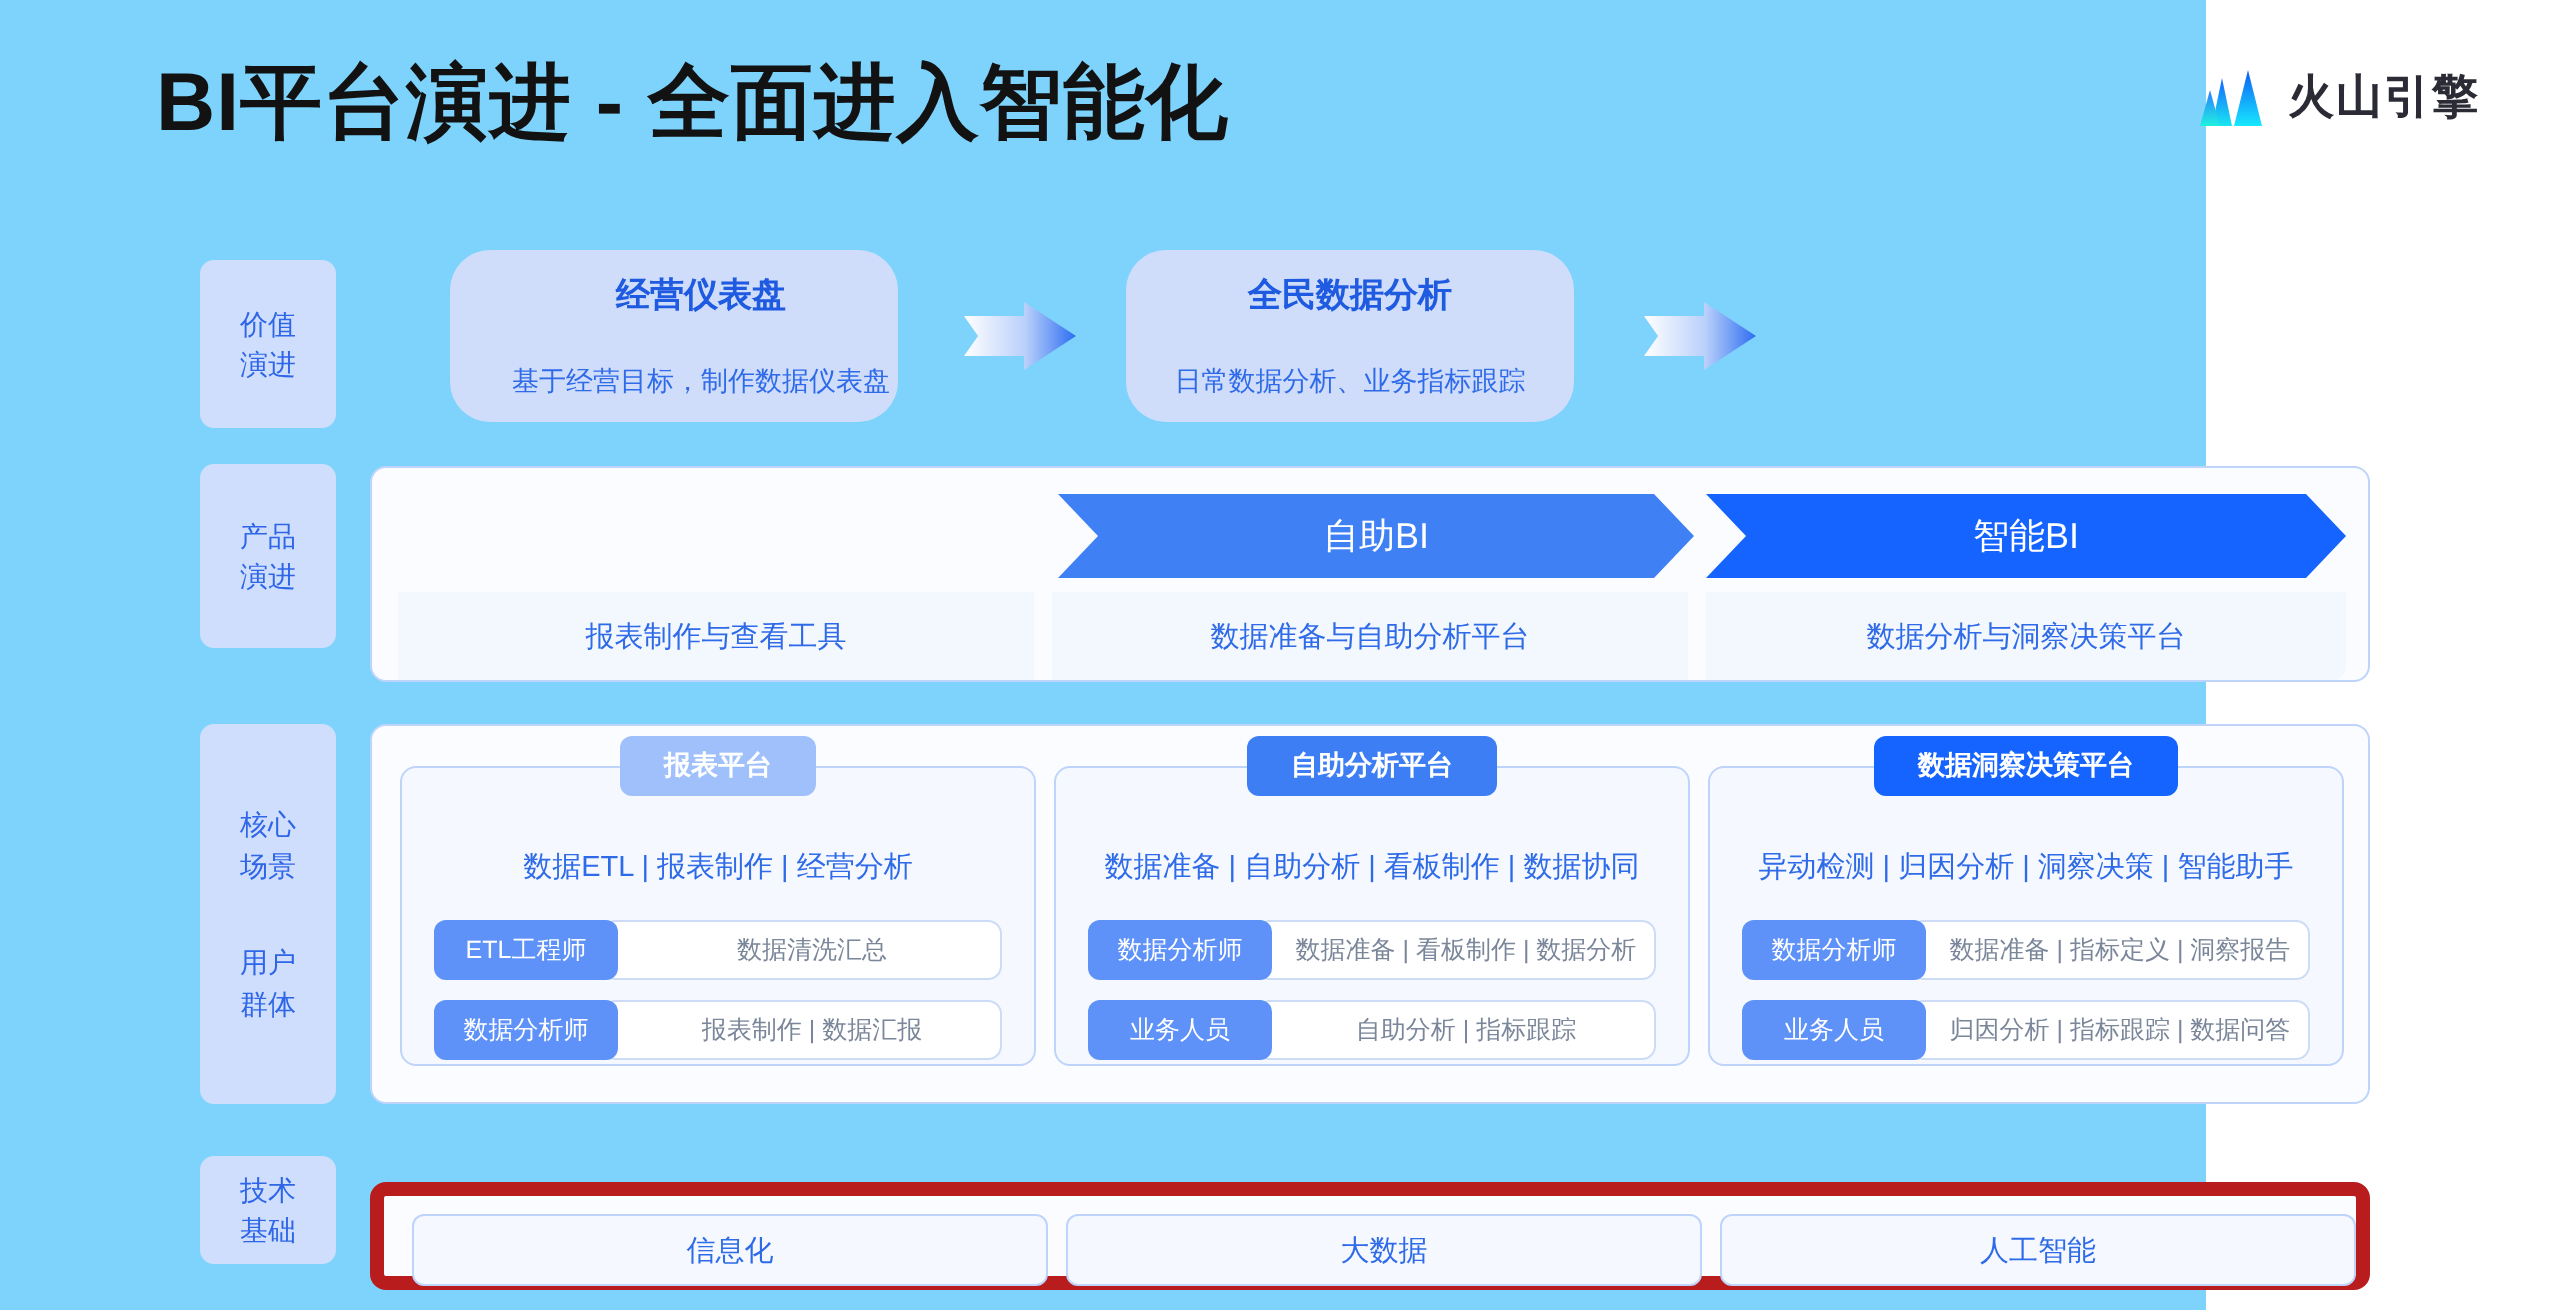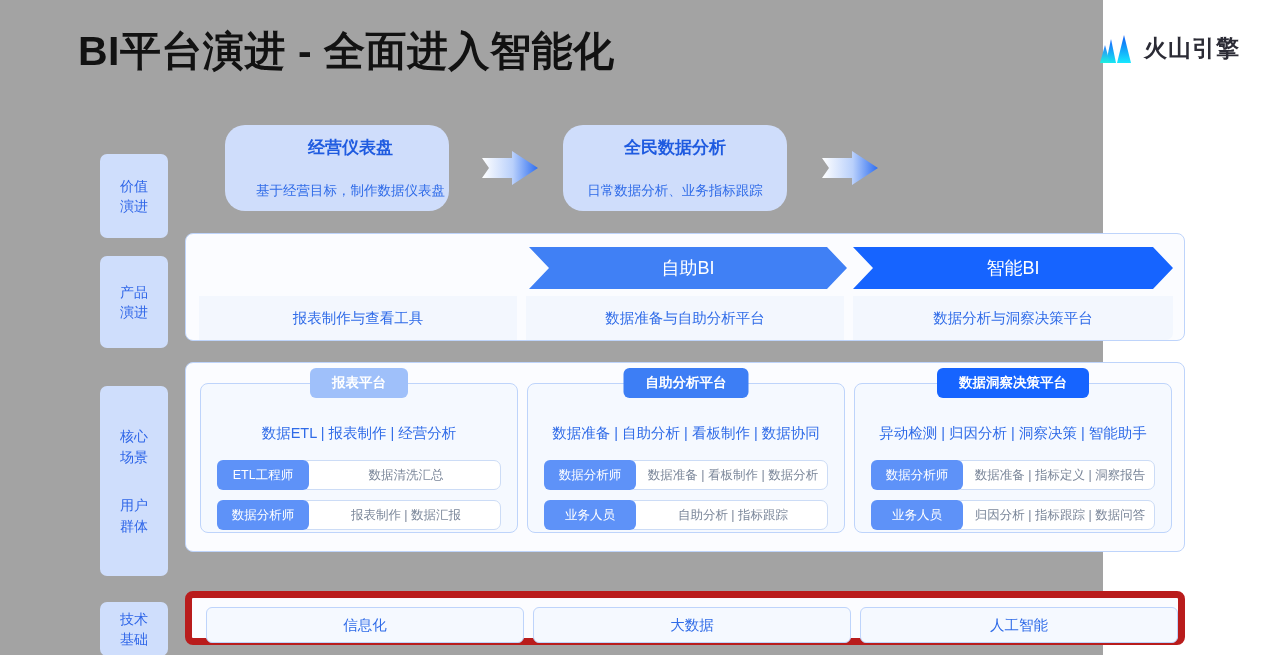--- a/index.html
+++ b/index.html
@@ -2,41 +2,40 @@
 <html><head>
 <meta charset="utf-8">
 <style>
   * { box-sizing: border-box; margin: 0; padding: 0; }
   html, body {
     width: 1280px; height: 655px;
     background: #ffffff;
     font-family: "Liberation Sans", "DejaVu Sans", sans-serif;
     overflow: hidden;
   }
-  .slide { position: relative; width: 1103px; height: 655px; background: #a3a3a3; }
+  .slide { position: relative; width: 1103px; height: 655px; background: #7dd3fc; }
 
   
   .header { position: absolute; left: 0; top: 0; width: 1280px; height: 100px; }
   .title {
     position: absolute; left: 78px; top: 24px;
     font-size: 41px; font-weight: bold; color: #121212;
     letter-spacing: 0.5px; white-space: nowrap;
   }
   .logo { position: absolute; right: 40px; top: 33px; display: flex; align-items: center; gap: 10px; }
   .logo-mark { width: 34px; height: 28px; display: block; }
   .logo-text { font-size: 23px; font-weight: bold; color: #2b2b35; letter-spacing: 1px; }
 
   
   .rail-item {
     position: absolute; left: 100px; width: 68px;
     background: #cfdefc; border-radius: 7px;
     display: flex; flex-direction: column; align-items: center; justify-content: center;
     color: #2f66e8; font-size: 14px; line-height: 1.45; font-weight: normal;
     text-align: center;
-    margin-top: 24px;
   }
   .rail-1 { top: 130px; height: 84px; }
   .rail-2 { top: 232px; height: 92px; }
   .rail-3 { top: 362px; height: 190px; justify-content: space-around; padding: 26px 0; }
   .rail-4 { top: 578px; height: 54px; }
   .rail-sub { display: block; }
 
   
   .row1 { position: absolute; left: 185px; top: 125px; width: 1000px; height: 95px; }
   .vcard {

